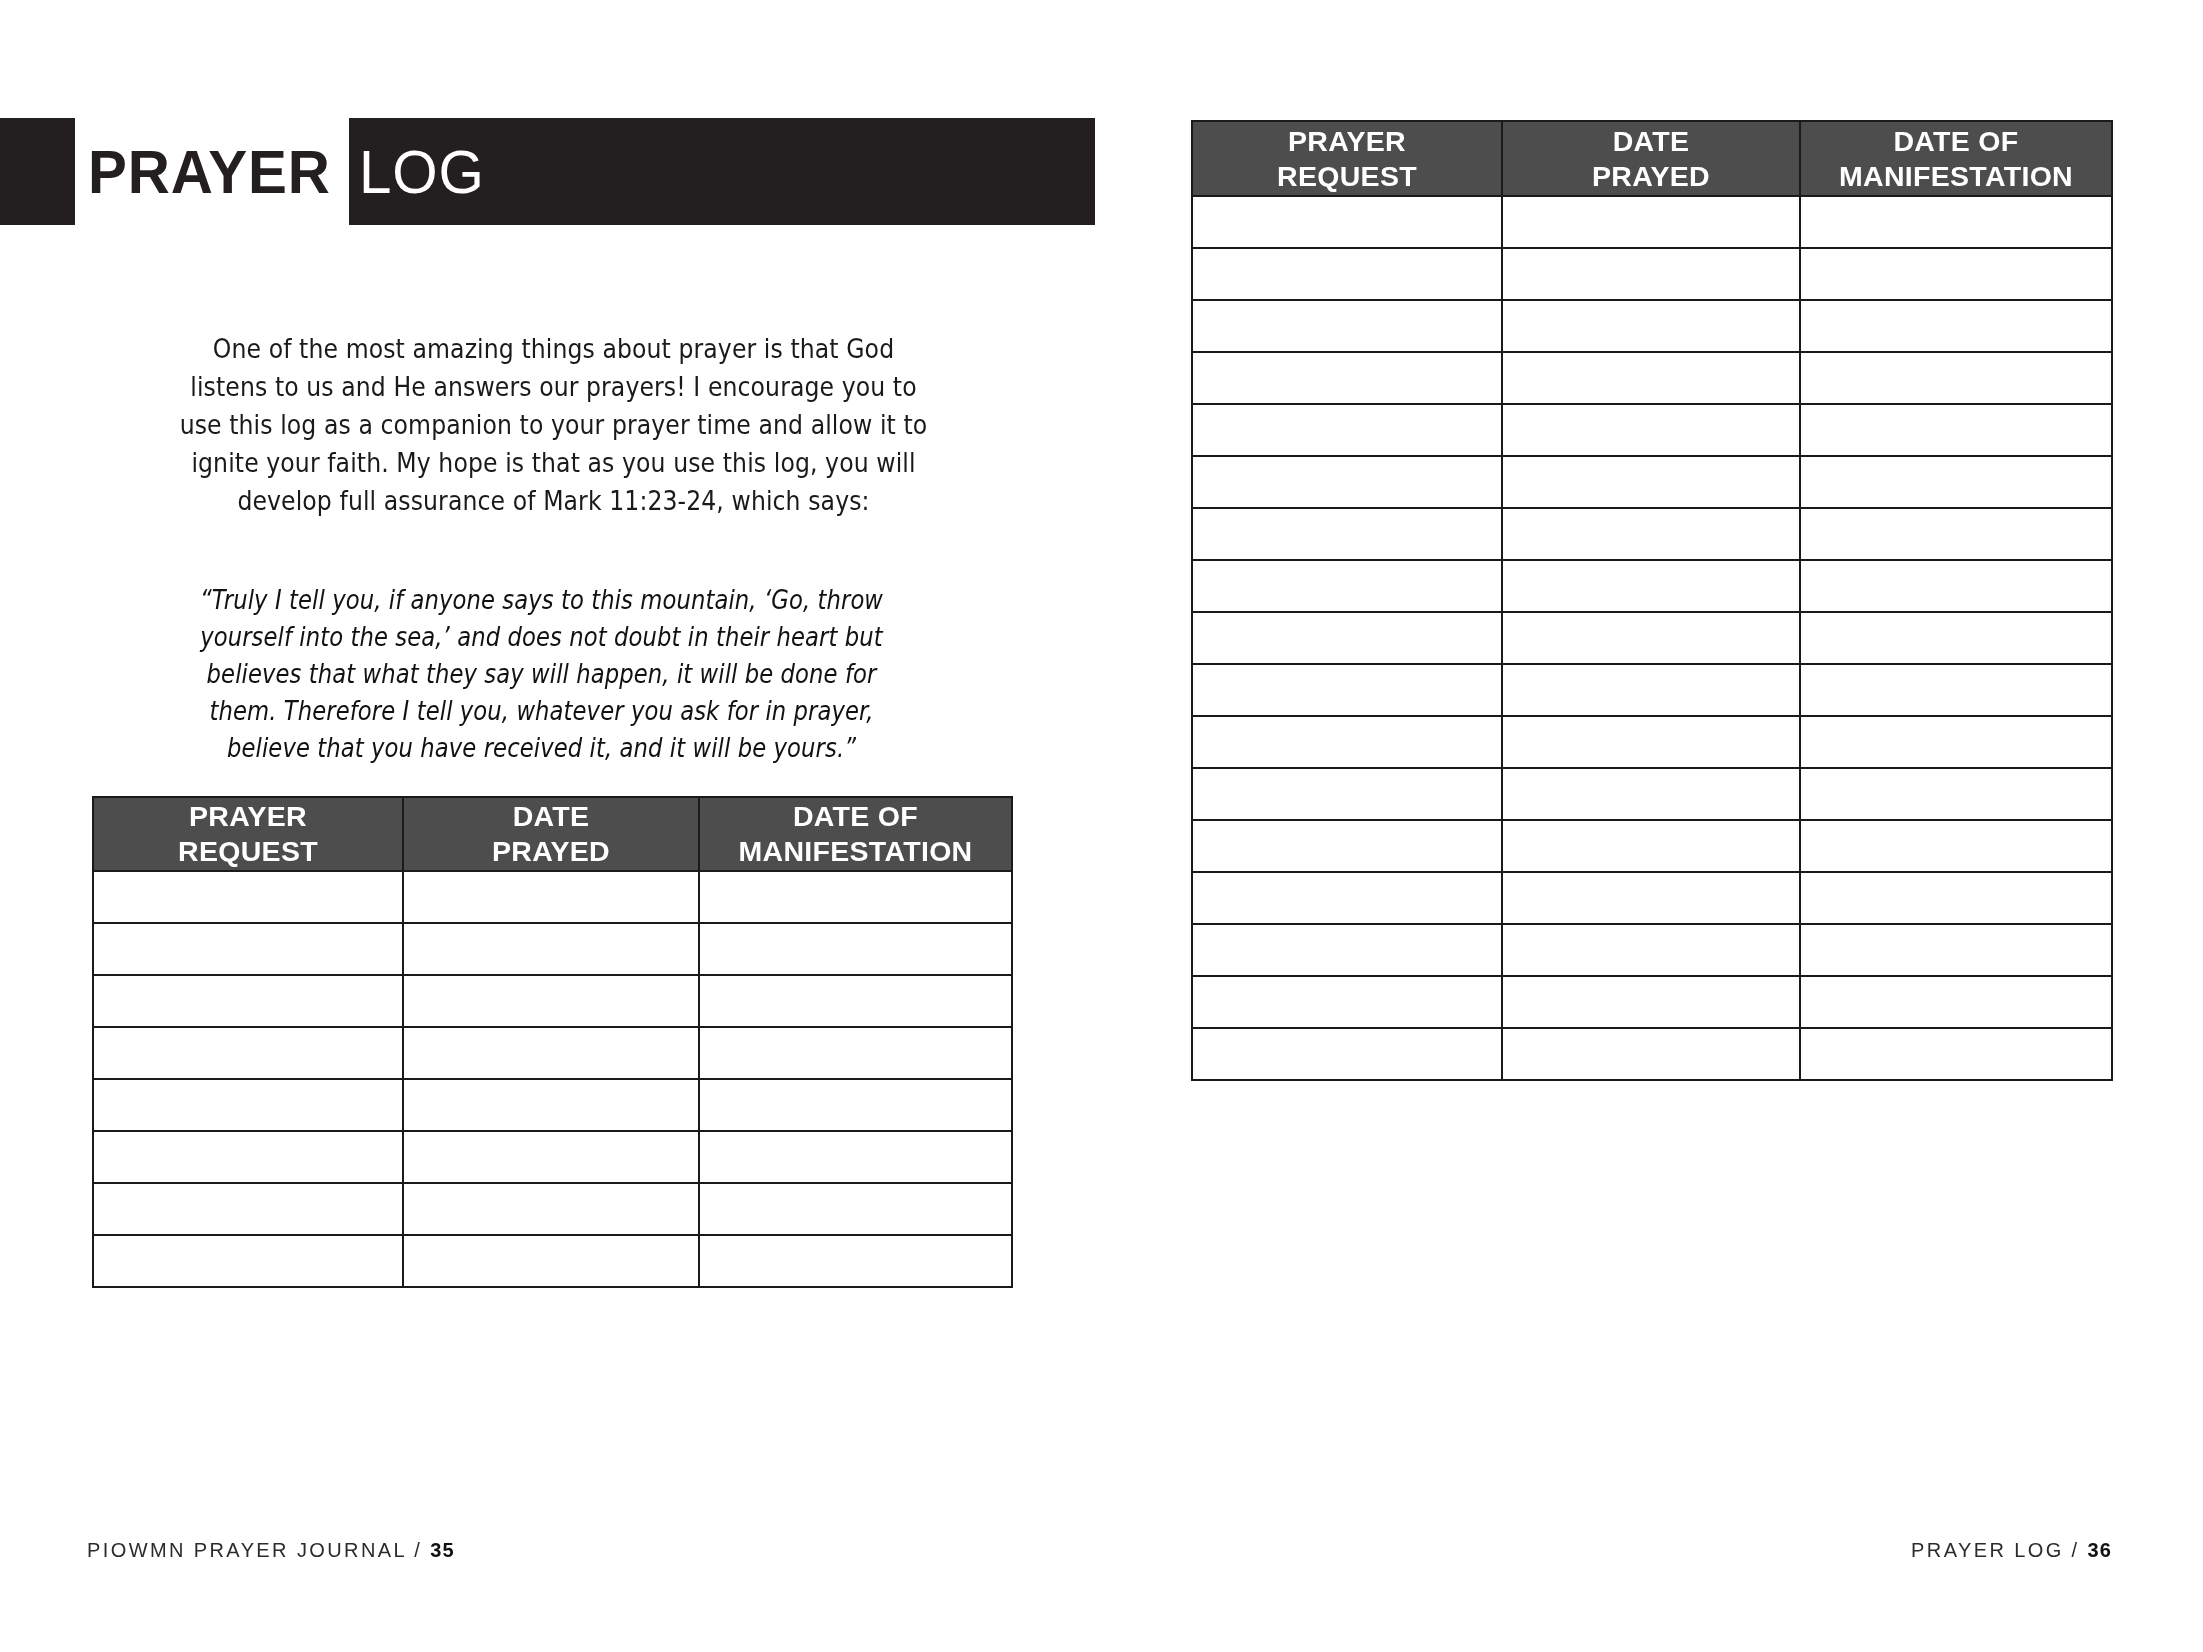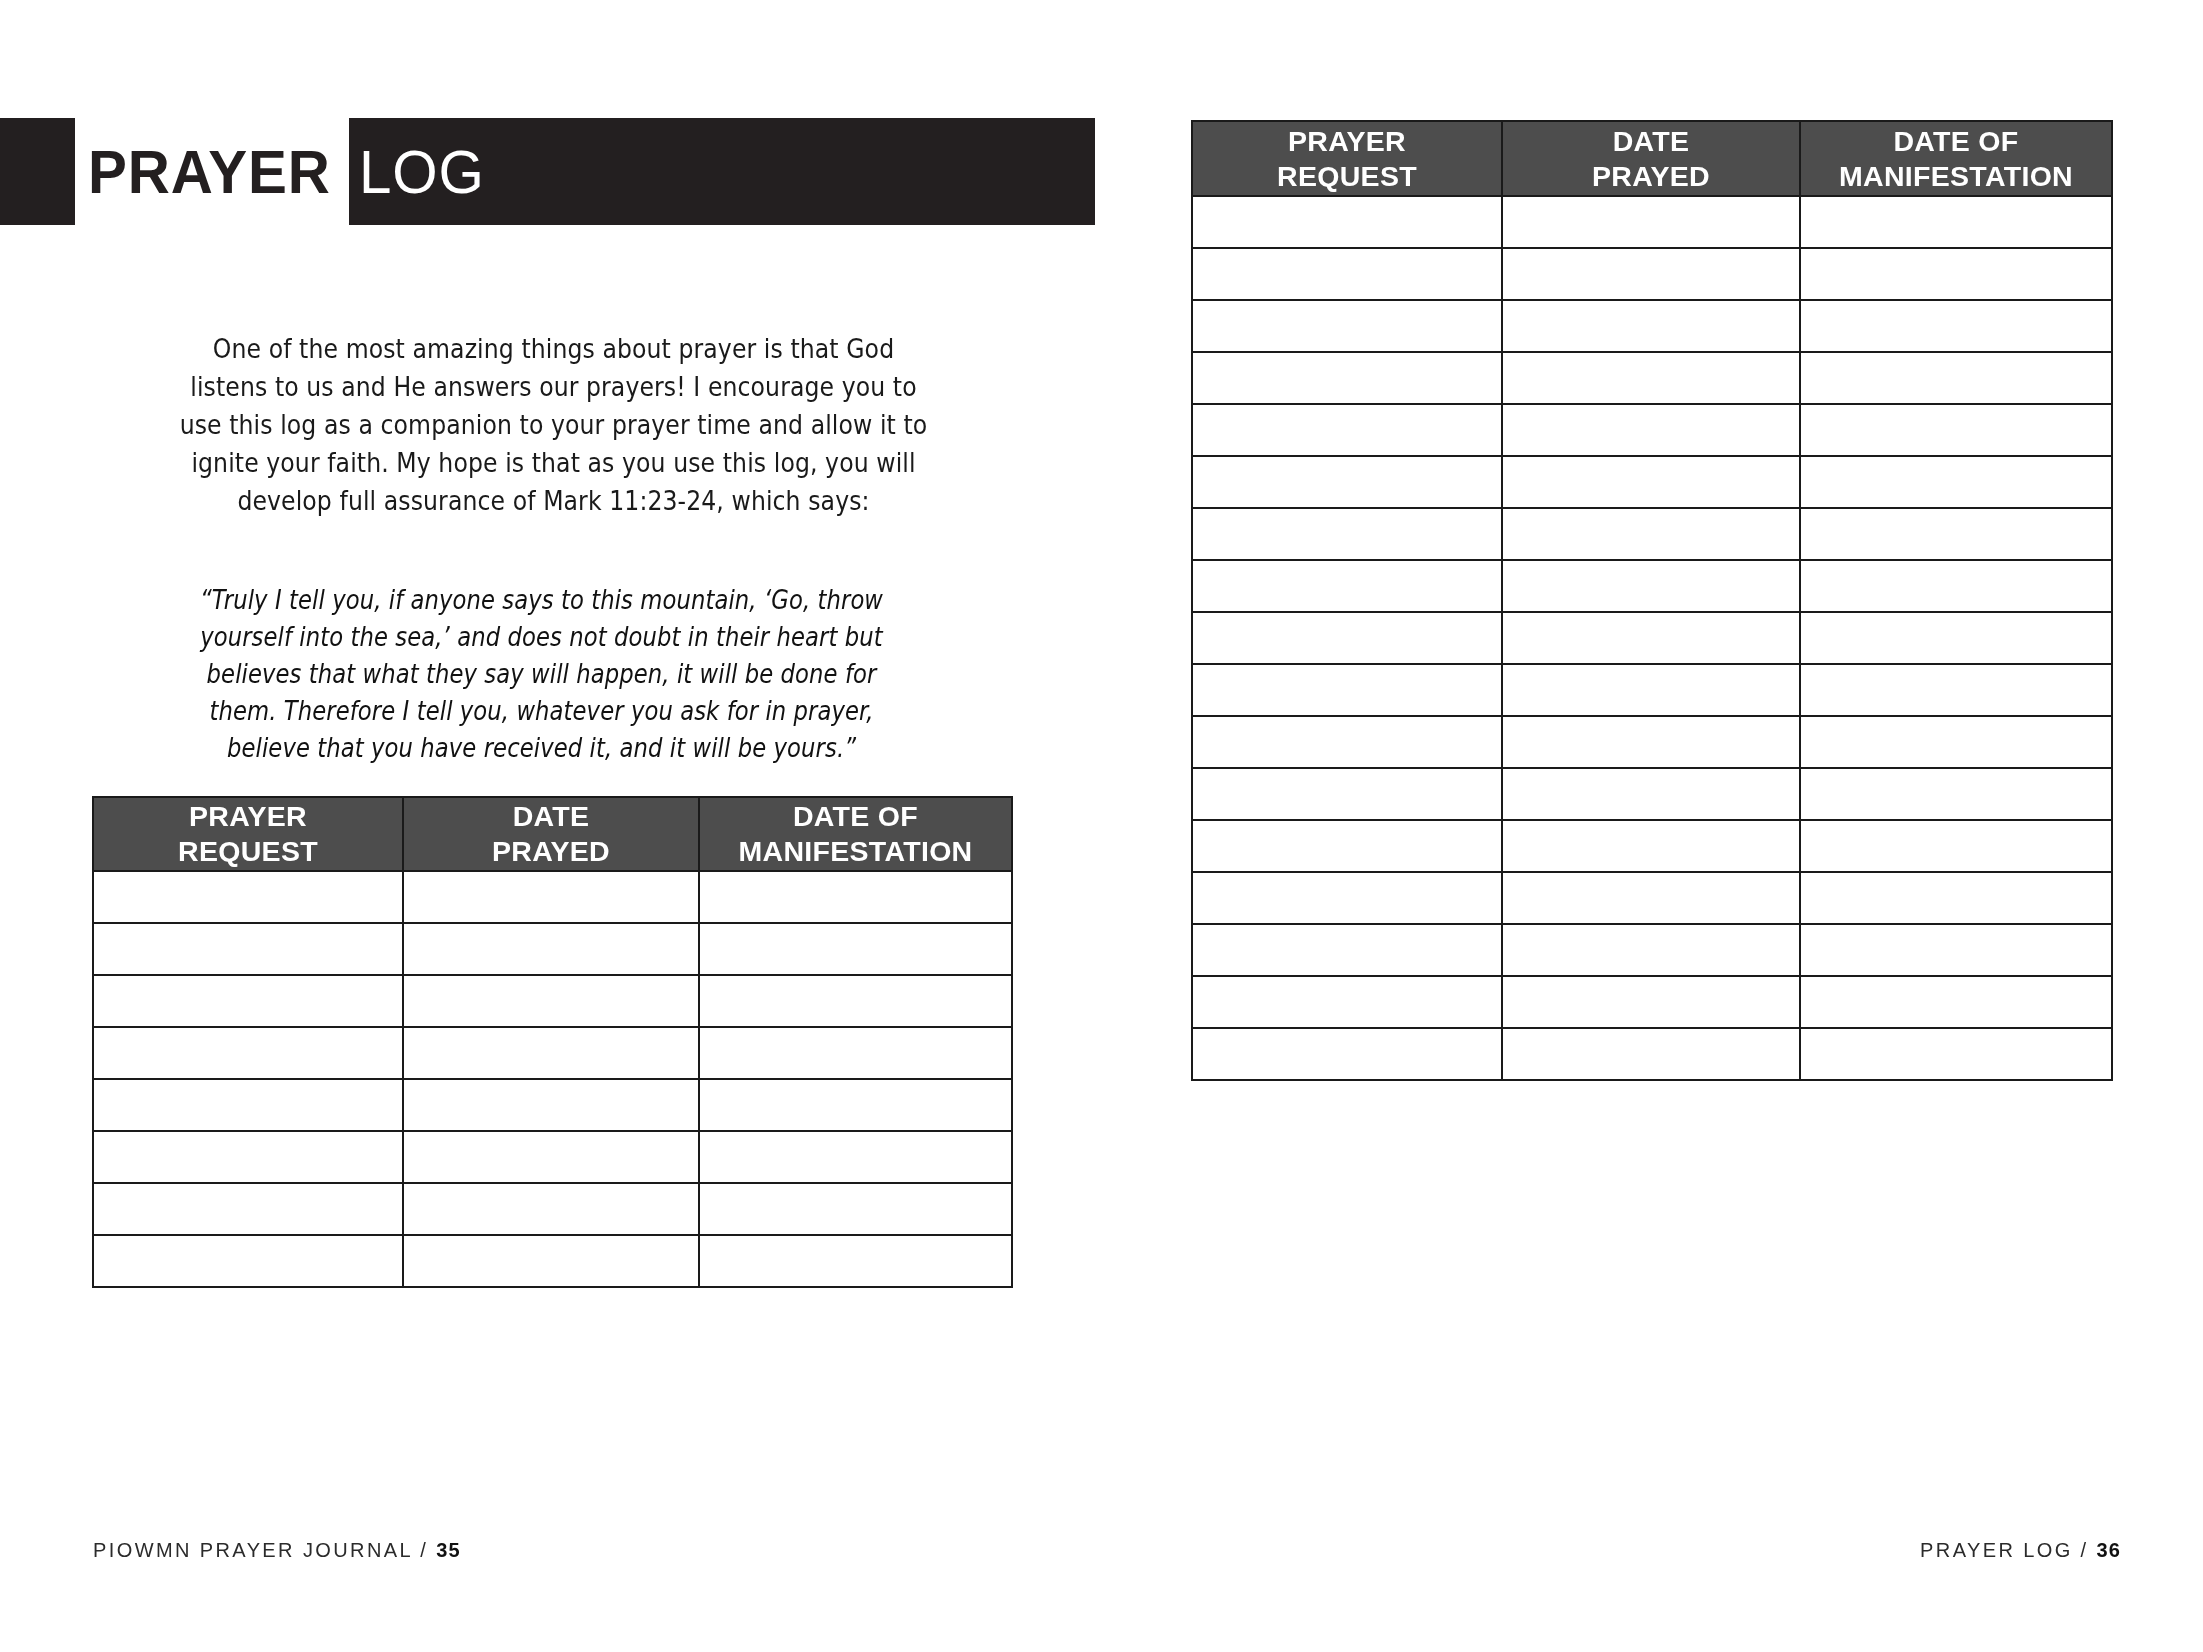--- a/index.html
+++ b/index.html
@@ -169,22 +169,22 @@
     font-size: 20px;
     letter-spacing: 2.4px;
     color: #2b2b2b;
     white-space: nowrap;
   }
   .footer .pg {
     font-weight: 700;
     letter-spacing: 1.1px;
     color: #111111;
   }
-  #footer-left  { left: 93px;  top: 1539px; }
-  #footer-right { right: 83px; top: 1539px; text-align: right; }
+  #footer-left  { left: 87px;  top: 1539px; }
+  #footer-right { right: 92px; top: 1539px; text-align: right; }
 </style>
 </head>
 <body>
 
 <div class="spread">
 
   <div class="masthead">
     <div class="mast-block-left" style="background: rgb(35, 31, 32);"></div>
     <div class="mast-block-right" style="background: rgb(35, 31, 32);"></div>
     <div class="mast-title">

